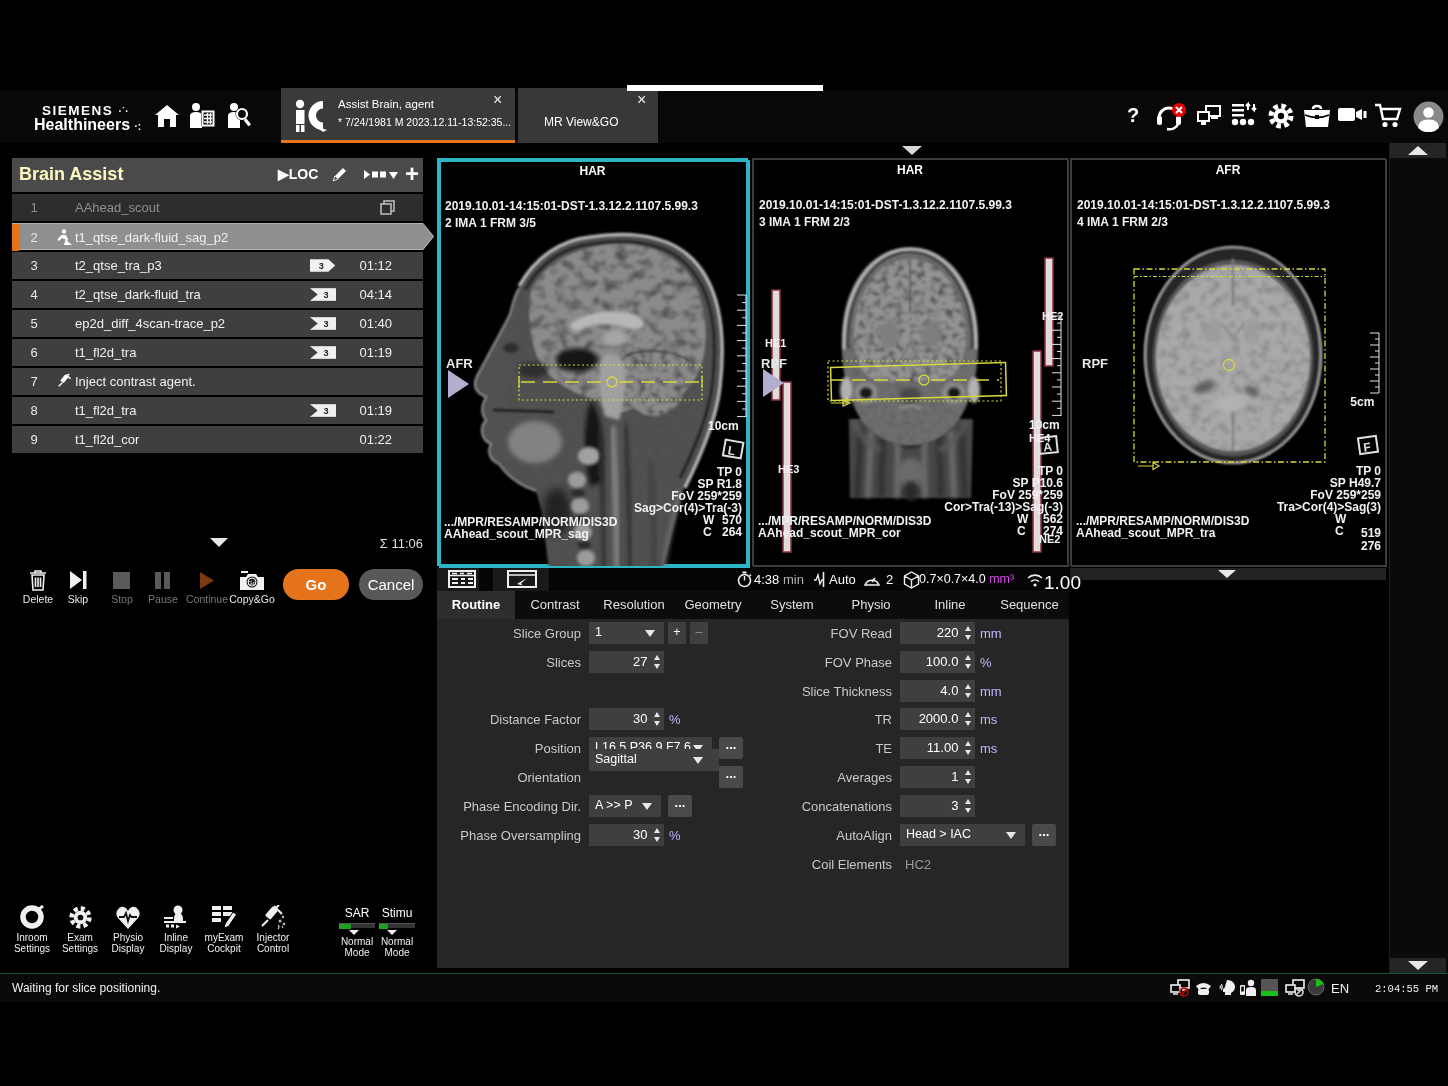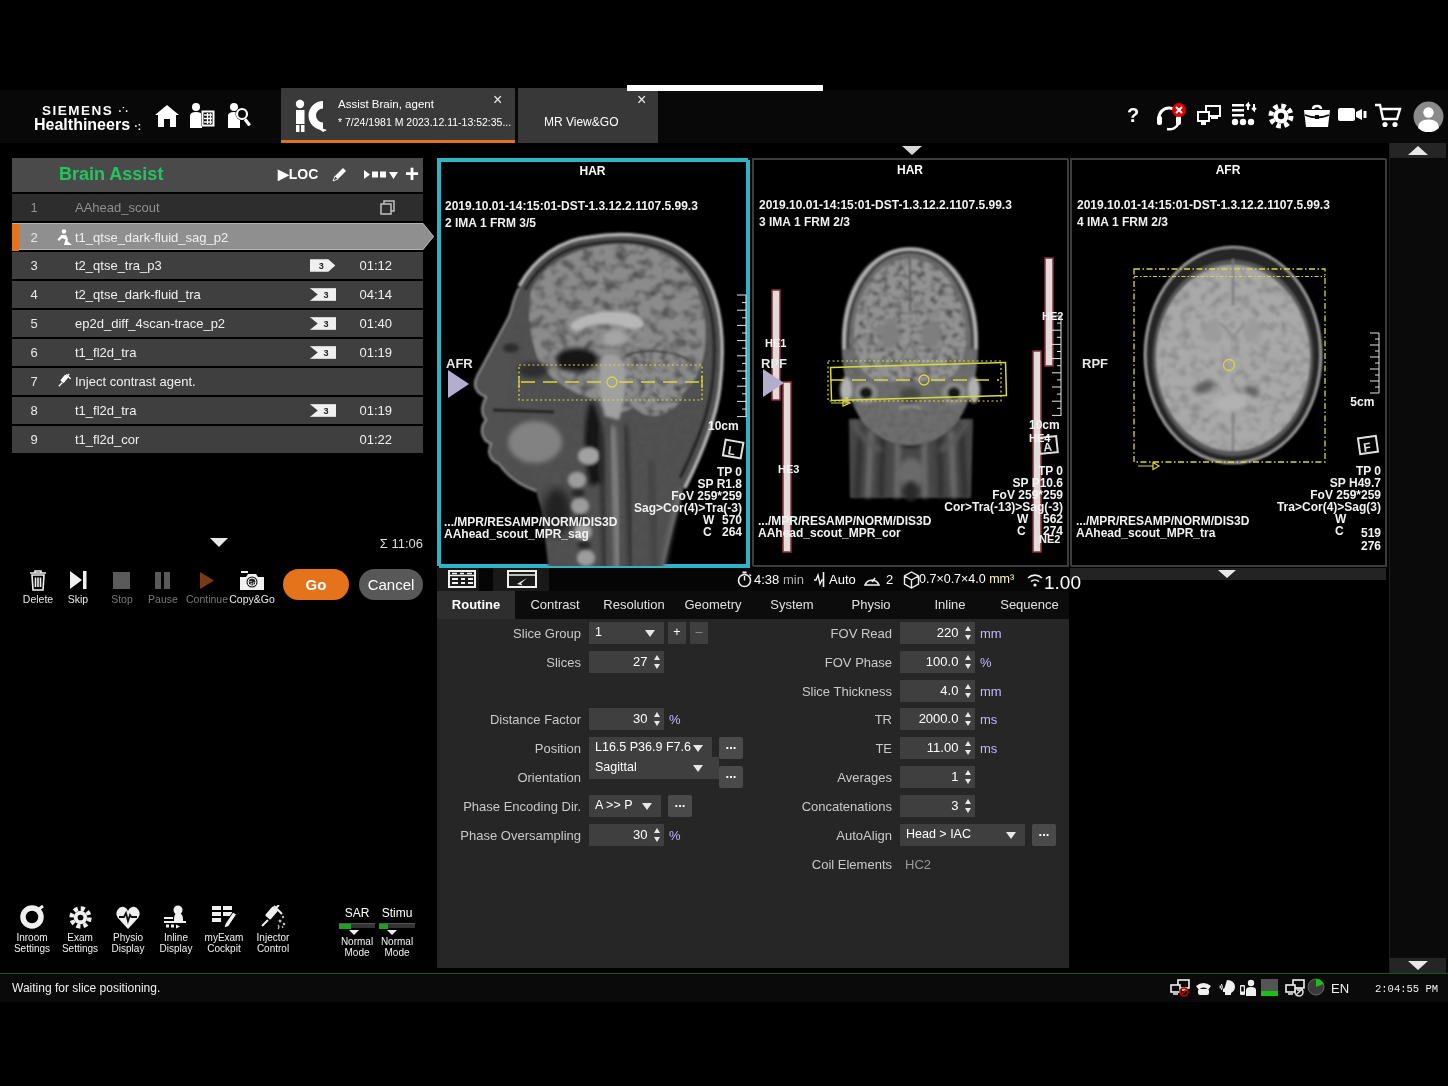--- a/index.html
+++ b/index.html
@@ -16,21 +16,21 @@
 #logo .l2 { font-size:16px; font-weight:bold; margin-top:-2px; }
 .tab1 { position:absolute; left:281px; top:-2px; width:234px; height:55px; background:#3a3a3a; }
 .tab1 .bar { position:absolute; left:0; bottom:0; width:100%; height:3px; background:#e4731c; }
 .tab2 { position:absolute; left:518px; top:-2px; width:140px; height:55px; background:#383838; }
 .tabx { position:absolute; font-size:15px; color:#fff; white-space:nowrap; }
 .hicon { position:absolute; top:0; }
 
 
 #lpanel { position:absolute; left:12px; top:158px; width:411px; }
 #lphead { height:34px; background:#4a4a4a; position:relative; }
-#lphead .title { position:absolute; left:7px; top:6px; font-size:18px; font-weight:bold; color:#22c55e;margin-left:40px; }
+#lphead .title { position:absolute; left:7px; top:6px; font-size:18px; font-weight:bold; color:#fef9c3; }
 .lrow { position:relative; height:27px; margin-top:2px; background:#3f3f3f; font-size:13px; }
 .lrow .num { position:absolute; left:0; width:44px; text-align:center; top:6px; color:#e8e8e8; }
 .lrow .name { position:absolute; left:63px; top:6px; color:#f0f0f0; }
 .lrow .time { position:absolute; right:31px; top:6px; color:#f0f0f0; }
 .row1 { background:#2d2d2d; }
 .row1 .num, .row1 .name { color:#8f8f8f; }
 .rowsel { background:#8f8f8f; border-top:1px solid #b2b2b2; border-bottom:1px solid #b2b2b2; }
 .badge { position:absolute; left:298px; top:7px; }
 #sumtime { position:absolute; left:12px; top:536px; width:411px; text-align:right; font-size:13px; color:#ddd; }
 #listdown { position:absolute; left:210px; top:538px; width:0; height:0; border-left:9px solid transparent; border-right:9px solid transparent; border-top:9px solid #e8e8e8; }
@@ -753,21 +753,21 @@
     </svg>
     <div class="abs" style="left:392px;top:4px;font-size:13px">Auto</div>
     <svg style="position:absolute;left:426px;top:5px" width="18" height="14" viewBox="0 0 18 14">
       <path d="M2 12 A 7.5 7.5 0 0 1 16 12 Z" fill="none" stroke="#f0f0f0" stroke-width="1.6"></path>
       <path d="M9 9 L12 5" stroke="#f0f0f0" stroke-width="1.6"></path>
     </svg>
     <div class="abs" style="left:449px;top:4px;font-size:13px">2</div>
     <svg style="position:absolute;left:466px;top:3px" width="17" height="18" viewBox="0 0 17 18">
       <path d="M8.5 1 L15.5 5 L15.5 13 L8.5 17 L1.5 13 L1.5 5 Z M1.5 5 L8.5 9 L15.5 5 M8.5 9 L8.5 17" fill="none" stroke="#f0f0f0" stroke-width="1.4"></path>
     </svg>
-    <div class="abs" style="left:482px;top:4px;font-size:12.5px">0.7×0.7×4.0 <span style="color:#fef9c3">mm³</span></div>
+    <div class="abs" style="left:482px;top:4px;font-size:12.5px">0.7×0.7×4.0 <span style="color:#d946ef">mm³</span></div>
     <svg style="position:absolute;left:589px;top:5px" width="18" height="14" viewBox="0 0 18 14">
       <path d="M2 5 A 10 10 0 0 1 16 5" fill="none" stroke="#f0f0f0" stroke-width="1.6"></path>
       <path d="M5 8.5 A 6 6 0 0 1 13 8.5" fill="none" stroke="#f0f0f0" stroke-width="1.6"></path>
       <circle cx="9" cy="12" r="1.6" fill="#f0f0f0"></circle>
     </svg>
     <div class="abs" style="left:607px;top:4px;font-size:19px">1.00</div>
   </div>
 
   <div id="ptabs">
     <div class="ptab act" style="left:0;width:78px">Routine</div>
@@ -800,21 +800,21 @@
     <div class="funit" style="left:232px;top:93px">%</div>
 
     <div class="flabel" style="left:0;top:122px;width:144px">Position</div>
     <div class="fbox" style="left:152px;top:118px;width:123px">
         <span style="position:absolute;left:6px;top:3px">L16.5 P36.9 F7.6</span>
         <div class="ddarrow" style="left:104px"></div>
       </div>
     <div class="dots" style="left:282px;top:118px">...</div>
 
     <div class="flabel" style="left:0;top:151px;width:144px">Orientation</div>
-    <div class="fbox" style="left:152px;top:138px;width:130px">
+    <div class="fbox" style="left:152px;top:130px;width:130px">
         <span style="position:absolute;left:6px;top:3px">Sagittal</span>
         <div class="ddarrow" style="left:104px"></div>
       </div>
     <div class="dots" style="left:282px;top:147px">...</div>
 
     <div class="flabel" style="left:0;top:180px;width:144px">Phase Encoding Dir.</div>
     <div class="fbox" style="left:152px;top:176px;width:72px">
         <span style="position:absolute;left:6px;top:3px">A &gt;&gt; P</span>
         <div class="ddarrow" style="left:53px"></div>
       </div>

